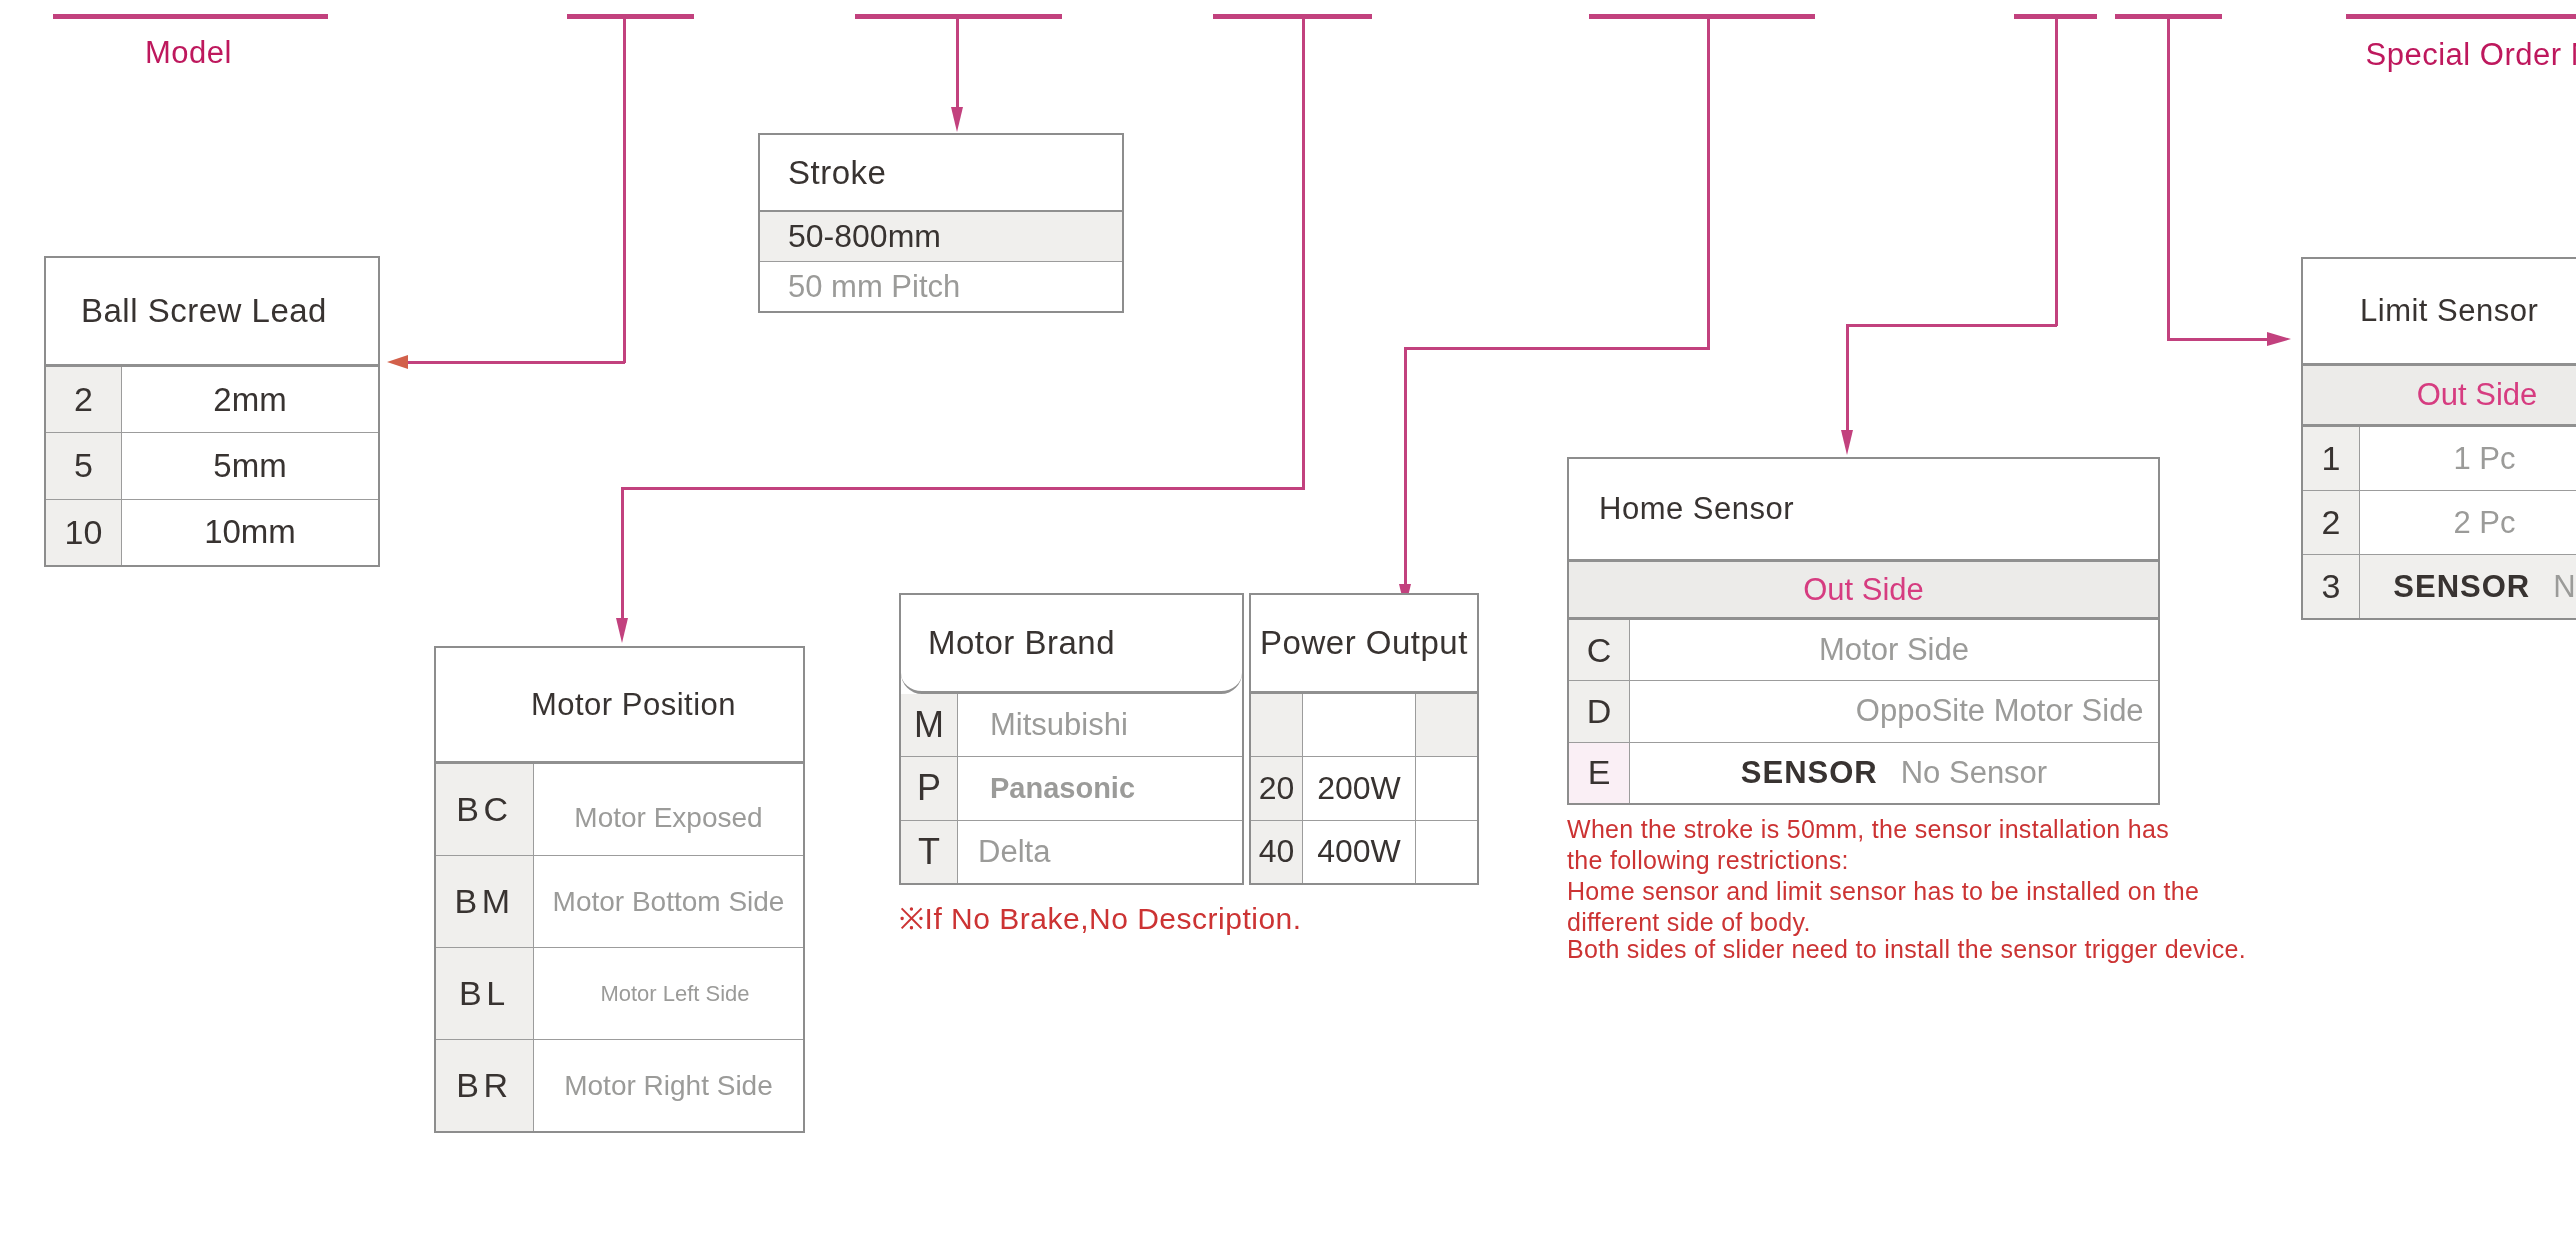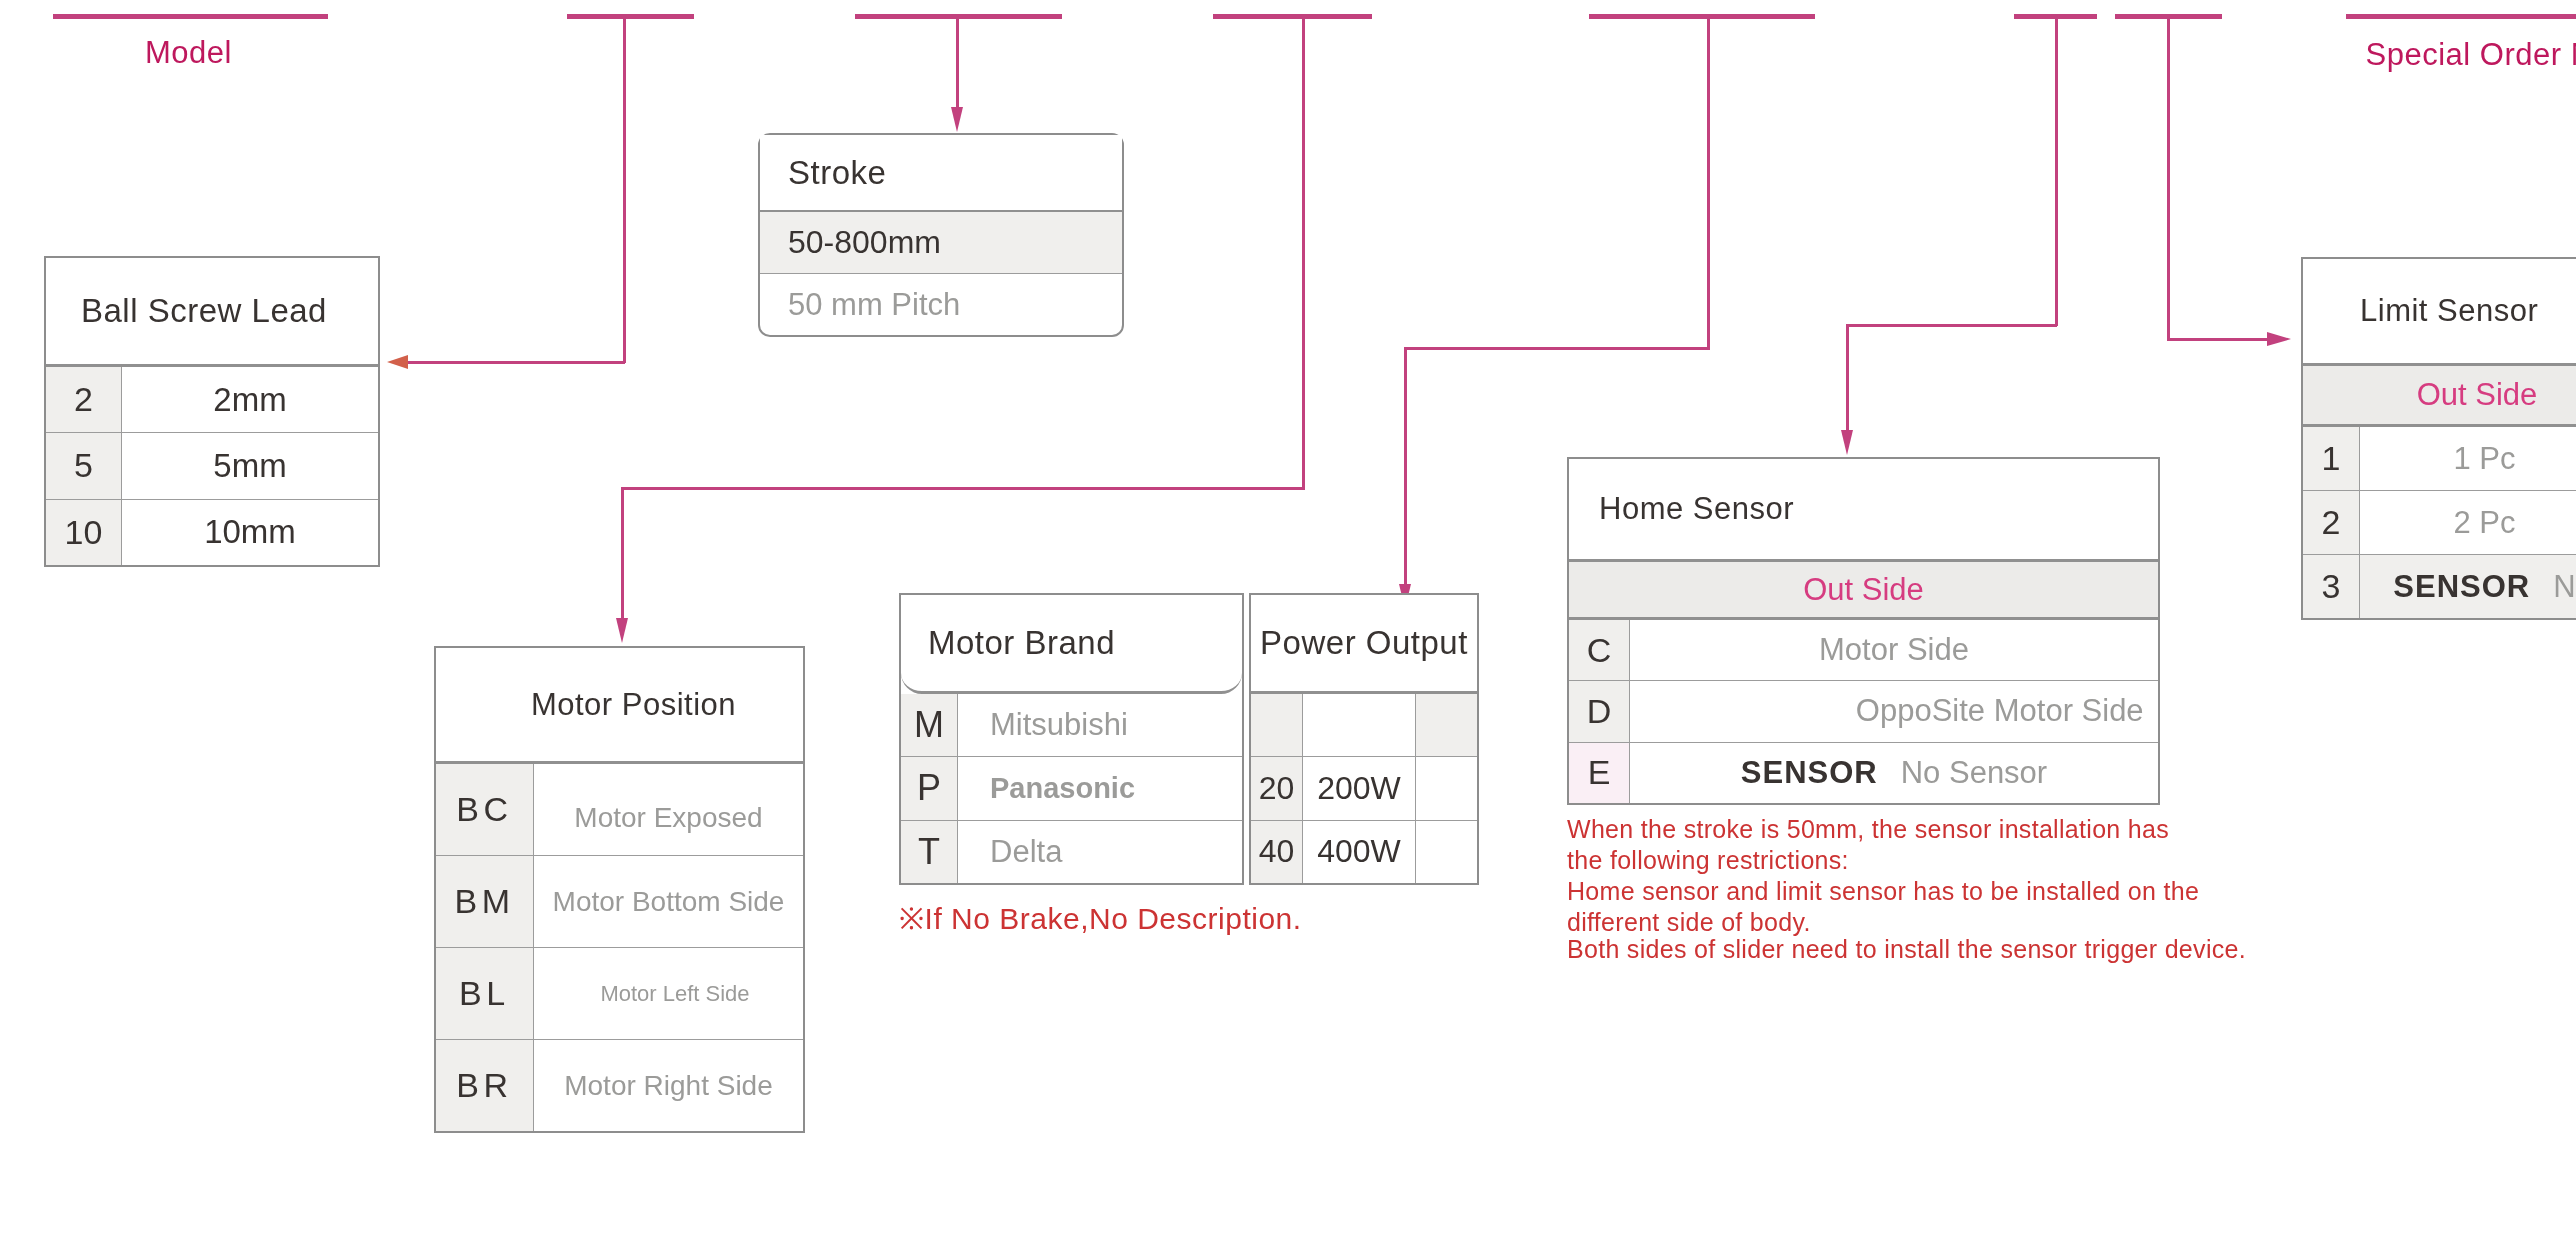--- a/index.html
+++ b/index.html
@@ -110,21 +110,21 @@
   <div class="rw">
     <div class="cell code" style="width:76px;">
         <span>10</span>
       </div>
     <div class="cell val dark" style="font-size:33px;">
         <span>10mm</span>
       </div>
   </div>
 </div>
 
-<div class="tbl" style="left:758px;top:133px;width:366px;height:204px;border-radius:12px;">
+<div class="tbl" style="left:758px;top:133px;width:366px;height:180px;">
   <div class="hd" style="height:77px;padding-left:28px;border-bottom-width:2.6px;">
     <span>Stroke</span>
   </div>
   <div class="rw shaderow">
     <div class="cell val dark" style="justify-content:flex-start;padding-left:28px;font-size:32px;">
         <span>50-800mm</span>
       </div>
   </div>
   <div class="rw">
     <div class="cell val" style="justify-content:flex-start;padding-left:28px;">
@@ -188,21 +188,21 @@
         <span>P</span>
       </div>
     <div class="cell val" style="justify-content:flex-start;padding-left:32px;font-weight:bold;font-size:29px;">
         <span>Panasonic</span>
       </div>
   </div>
   <div class="rw">
     <div class="cell code" style="width:57px;font-size:36px;">
         <span>T</span>
       </div>
-    <div class="cell val" style="justify-content:flex-start;padding-left:32px;">
+    <div class="cell val" style="justify-content:flex-start;padding-left:20px;">
         <span>Delta</span>
       </div>
   </div>
 </div>
 
 <div class="tbl" style="left:1249px;top:593px;width:230px;height:292px;">
   <div class="hd" style="height:99px;justify-content:center;">
     <span>Power Output</span>
   </div>
   <div class="rw">

